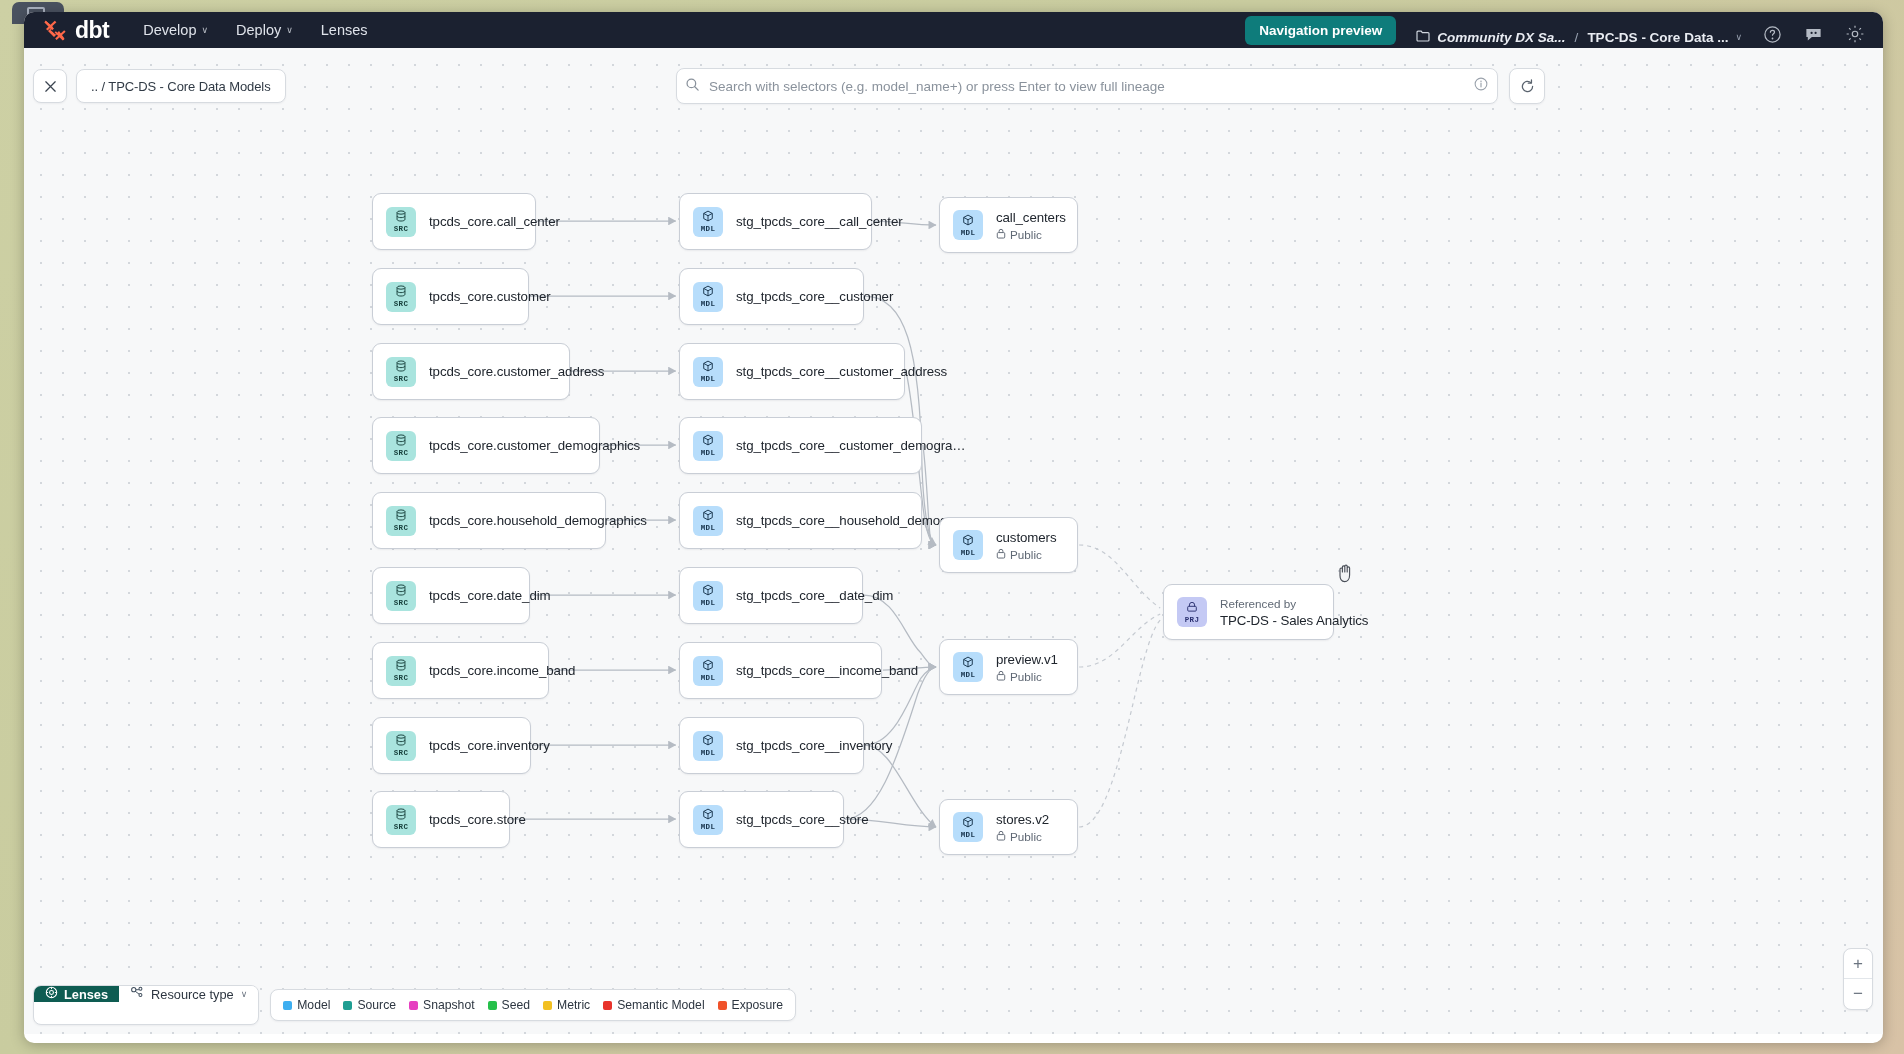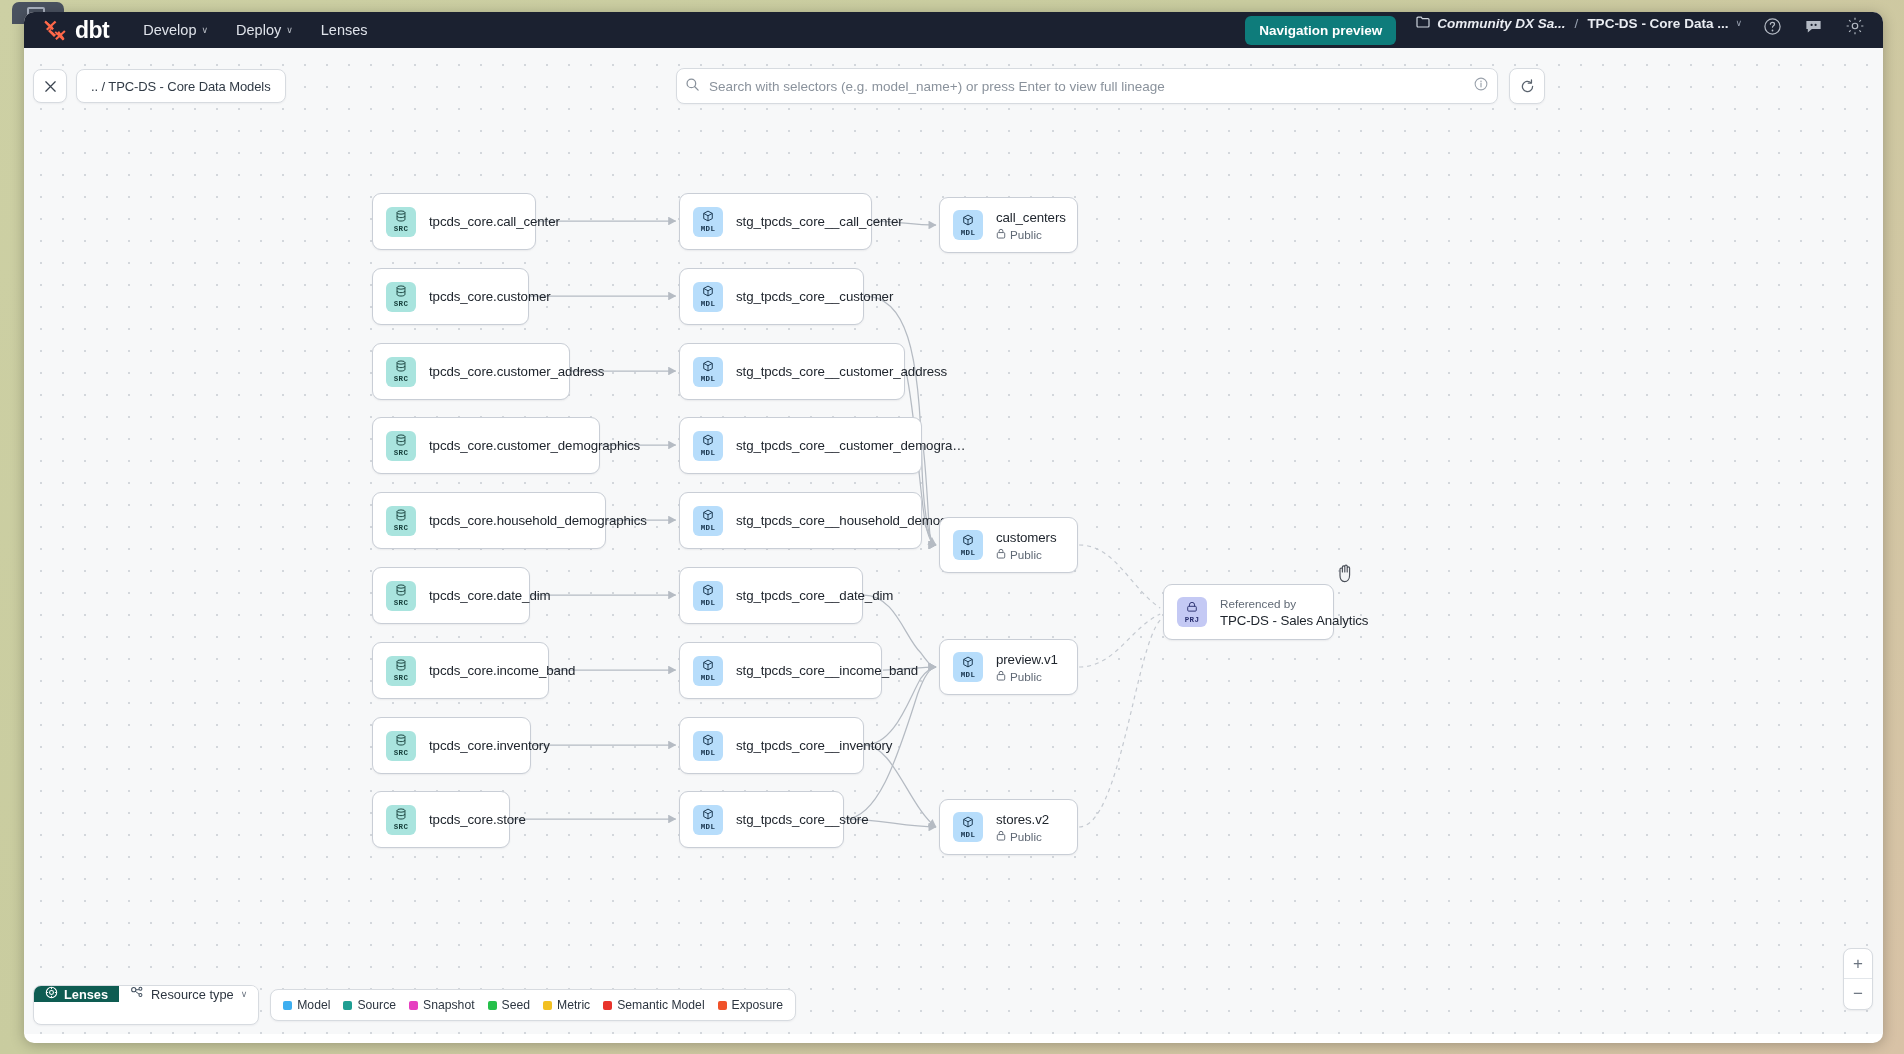--- a/index.html
+++ b/index.html
@@ -48,21 +48,21 @@
   .brand { display:flex; align-items:center; gap:7px; margin-right:34px; }
   .brand .logo { width:26px; height:26px; position:relative; }
   .brand .logo svg { display:block; }
   .brand .wordmark { font-size:23px; font-weight:700; letter-spacing:-0.5px; color:#fff; }
   .navitem {
     display:flex; align-items:center; gap:5px;
     font-size:14.5px; color:#dfe3ea; margin-right:28px;
     cursor:pointer; font-weight:400;
   }
   .navitem .chev { font-size:9px; opacity:.8; }
-  .topnav-right { margin-left:auto; display:flex; align-items:flex-start; gap:20px; }
+  .topnav-right { margin-left:auto; display:flex; align-items:flex-end; gap:20px; }
   .pill-preview {
     background:#0e7c7b; color:#fff; font-size:13.5px; font-weight:600;
     padding:7px 14px; border-radius:6px; cursor:pointer; white-space:nowrap;
   }
   .crumb { display:flex; align-items:center; gap:7px; font-size:13.5px; color:#e9ecf2; }
   .crumb .folder { display:inline-block; }
   .crumb b { font-weight:700;font-style:italic; }
   .crumb .sep { color:#9aa3b2; margin:0 2px; }
   .crumb .proj { font-weight:700; }
   .crumb .caret { font-size:9px; color:#9aa3b2; }

